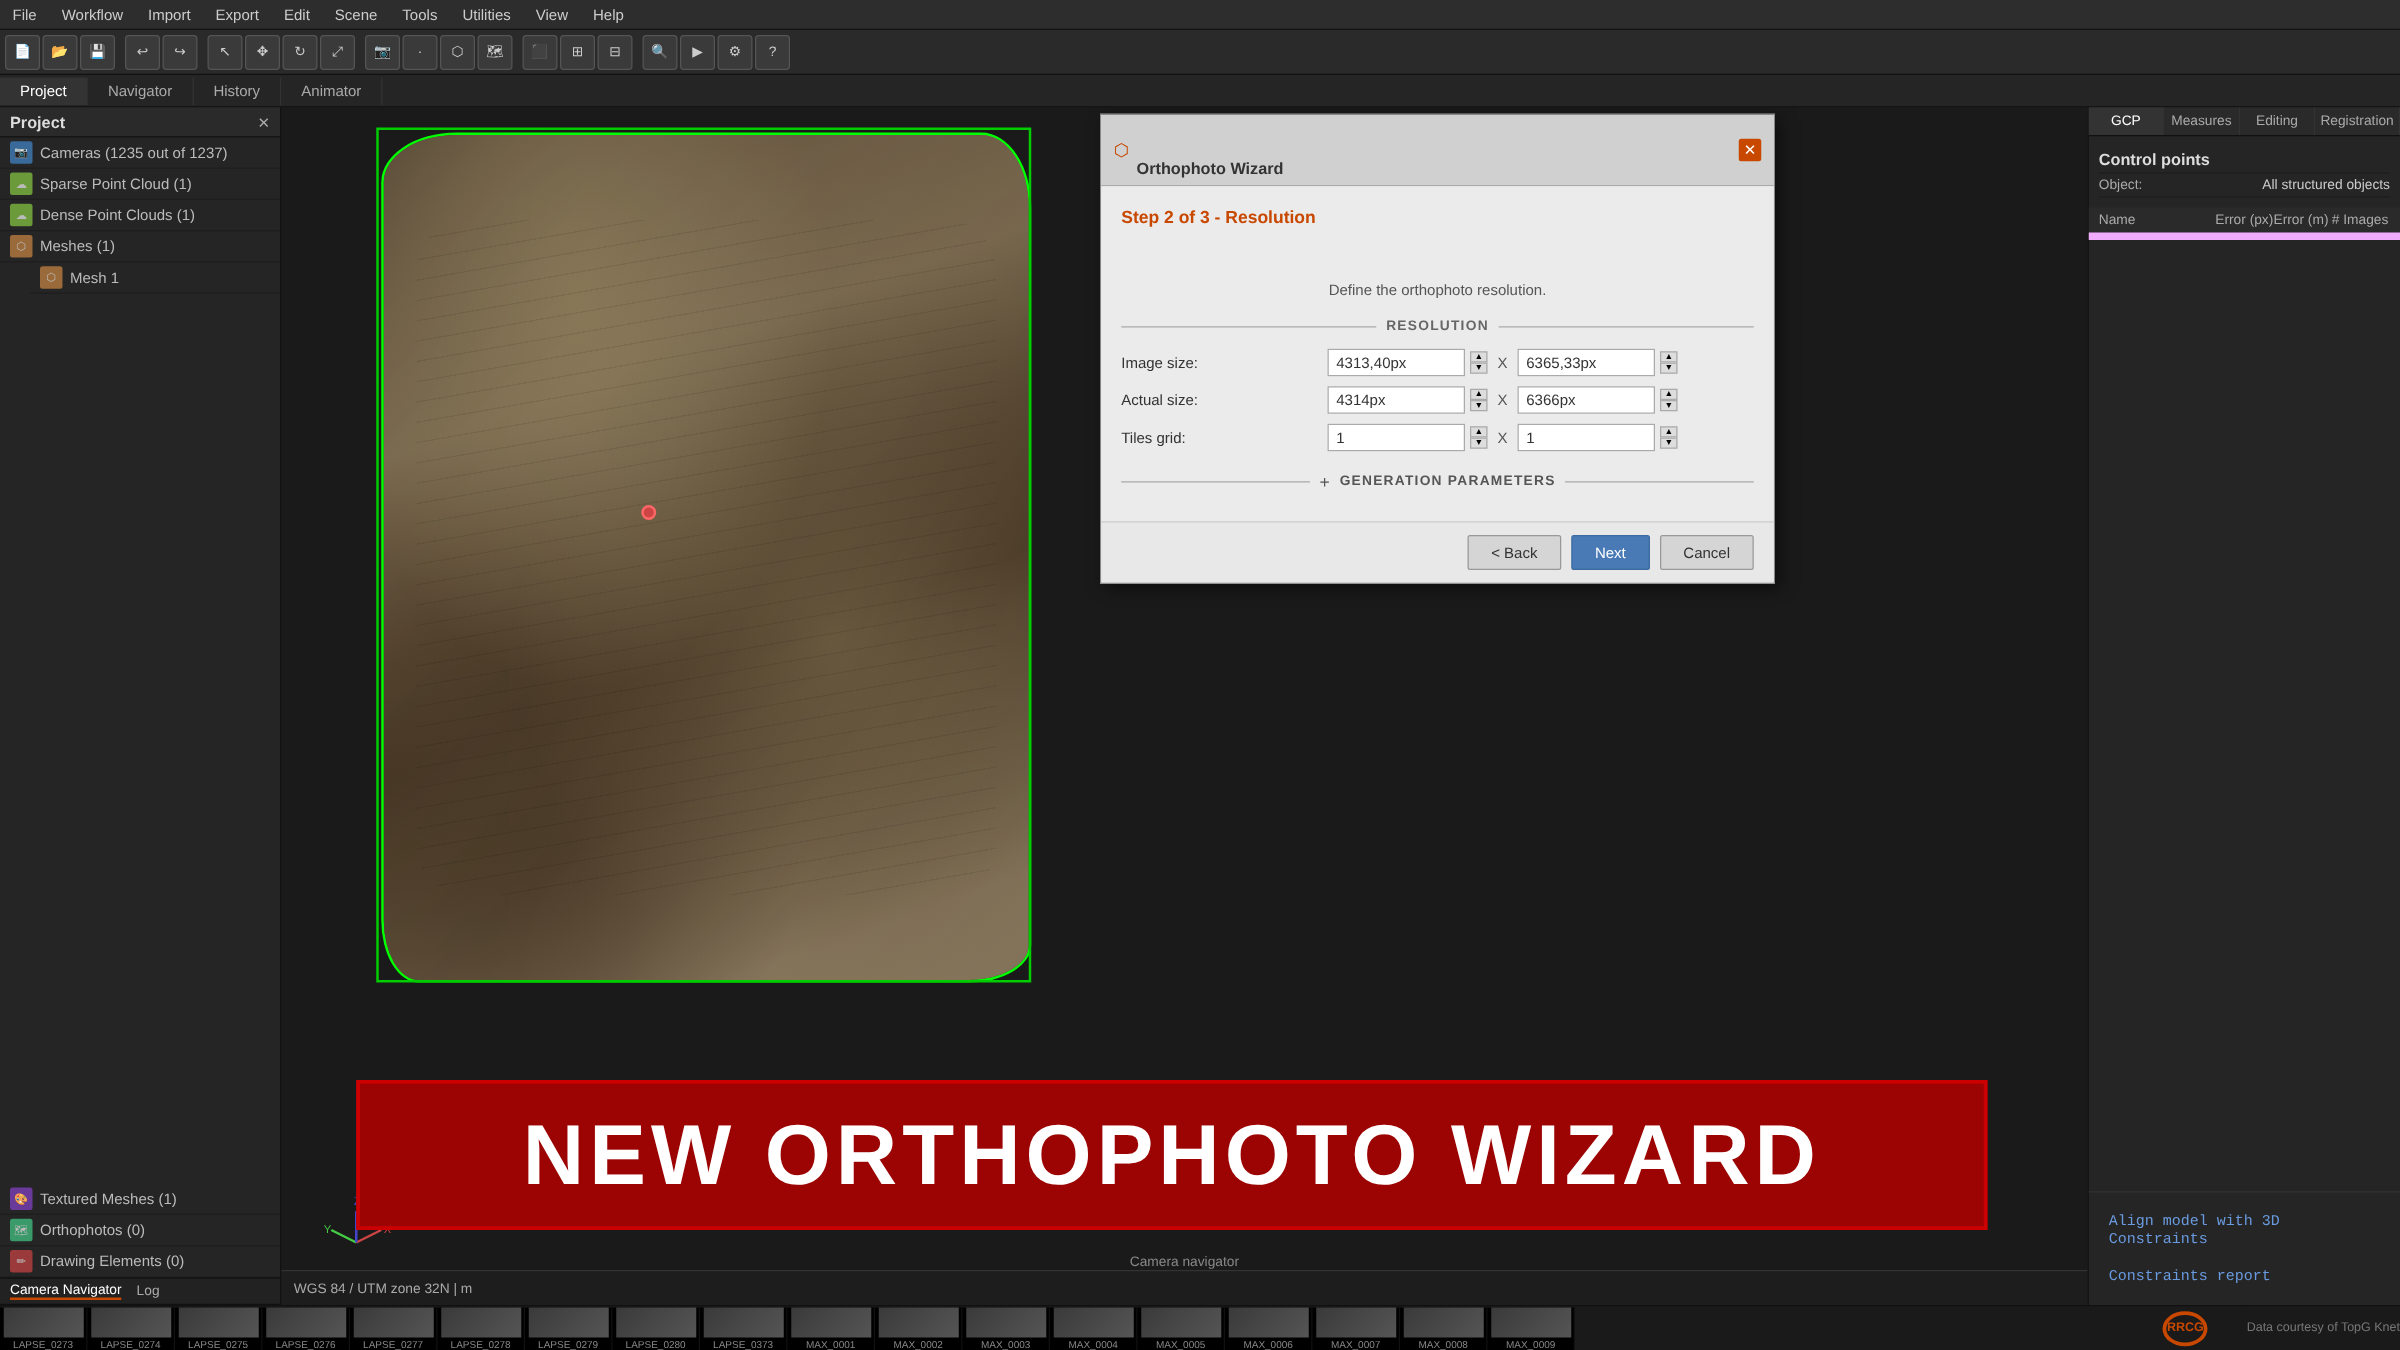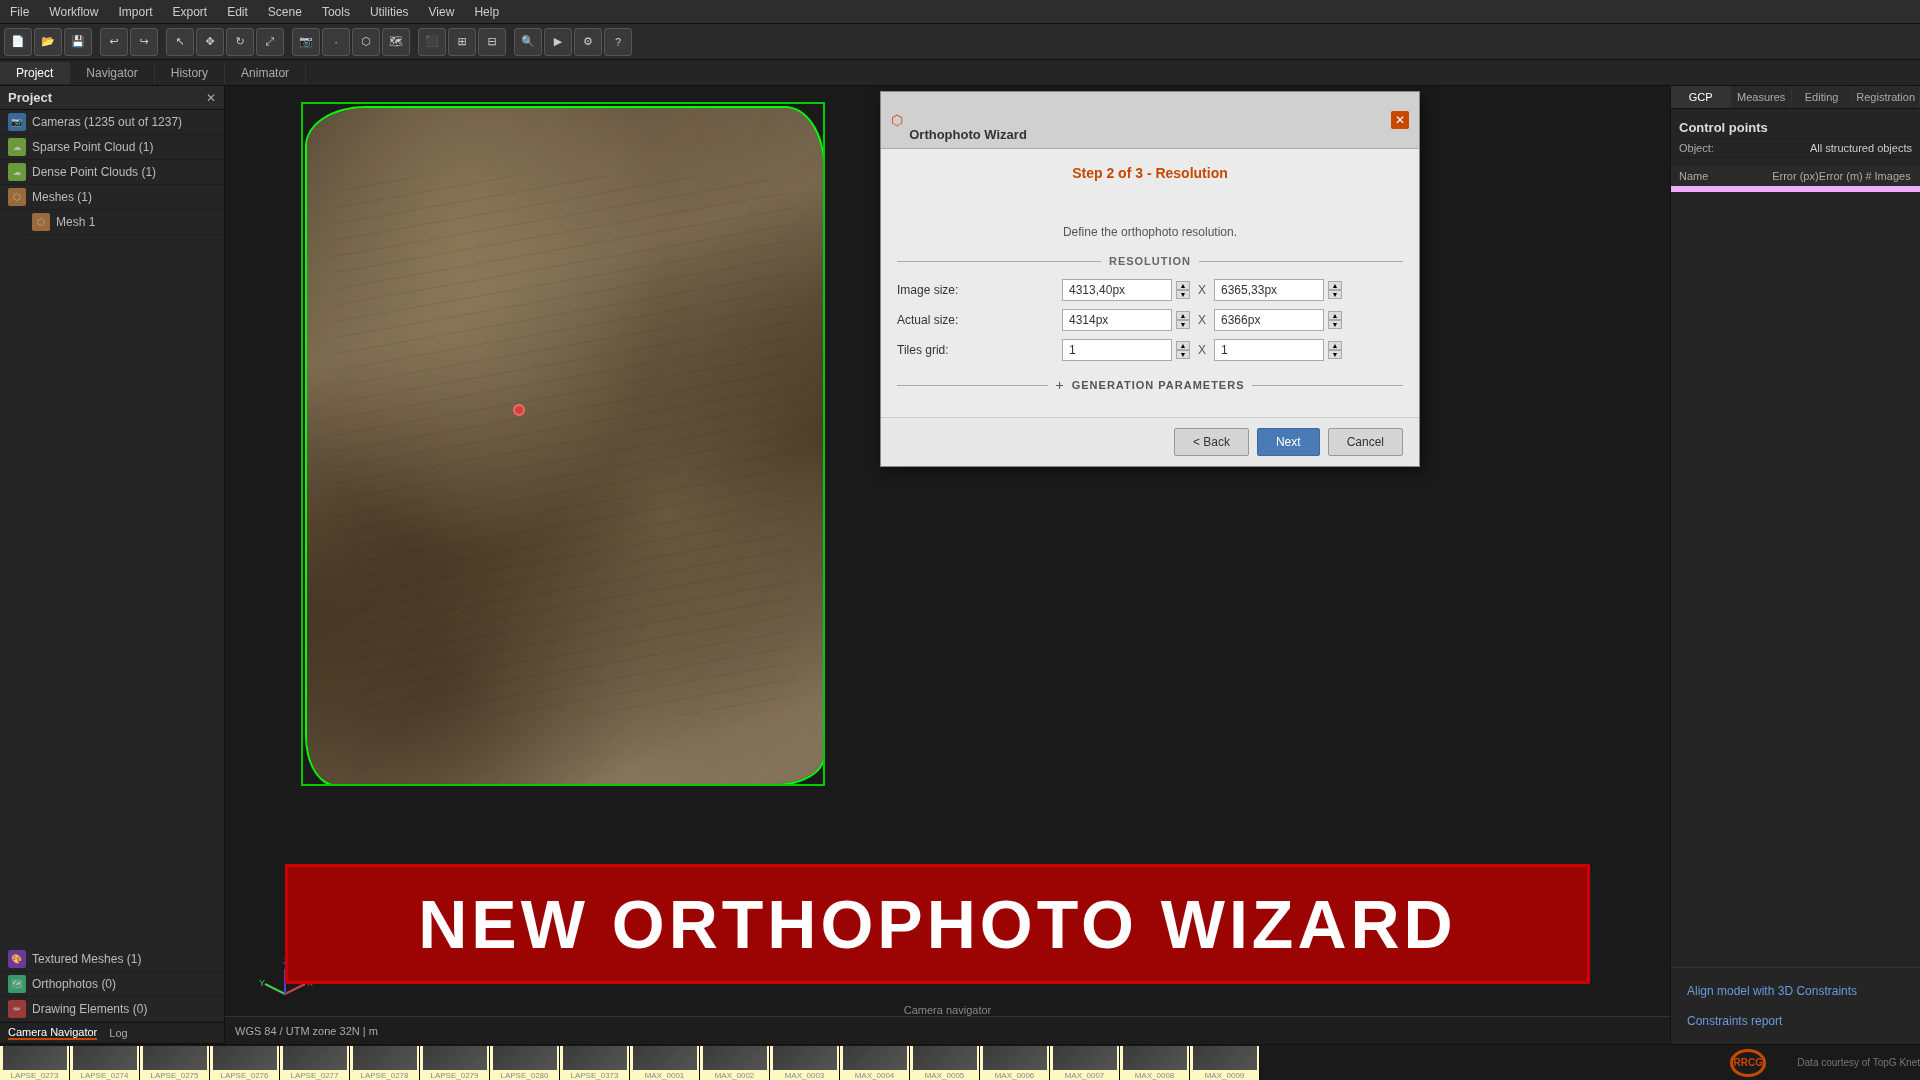--- a/index.html
+++ b/index.html
@@ -130,21 +130,21 @@
       border-bottom: 1px solid #aaa;
     }
     .wizard-title-left { display: flex; align-items: center; gap: 6px; }
     .wizard-icon { font-size: 14px; color: #c84800; }
     .wizard-title-text { font-size: 13px; color: #333; font-weight: bold; margin-top: 29px; }
     .wizard-close-btn {
       width: 18px; height: 18px; background: #c84800; color: #fff; border: none;
       border-radius: 2px; cursor: pointer; font-size: 12px; display: flex; align-items: center; justify-content: center;
     }
     #wizard-body { padding: 16px; background: #ebebeb; }
-    #wizard-step-title { text-align: center; color: #c84800; font-size: 14px; font-weight: bold; margin-bottom: 20px; }
+    #wizard-step-title { color: #c84800; font-size: 14px; font-weight: bold; margin-bottom: 20px; }
     #wizard-step-desc { text-align: center; color: #555; font-size: 12px; margin-bottom: 16px; margin-top: 44px; }
 
     .resolution-header {
       display: flex; align-items: center; margin-bottom: 12px; gap: 8px;
     }
     .res-line { flex: 1; height: 1px; background: #aaa; }
     .res-label { color: #666; font-size: 11px; font-weight: bold; letter-spacing: 1px; }
 
     .field-row {
       display: flex; align-items: center; margin-bottom: 8px;
@@ -203,21 +203,21 @@
     .cp-col-err { flex: 1; }
     .cp-col-img { flex: 1; }
     .right-panel-link { padding: 8px; color: #6a9adf; font-size: 12px; cursor: pointer; display: block; }
 
     
     #bottom-strip {
       width: 100%; height: 36px; background: #1a1a1a; border-top: 1px solid #111;
       display: flex; align-items: center; overflow: hidden;
     }
     .film-thumb {
-      width: 70px; height: 34px; background: #fef9c3; border-right: 1px solid #111;
+      width: 70px; height: 34px; background: #000000; border-right: 1px solid #111;
       display: flex; flex-direction: column; align-items: center; justify-content: center;
       flex-shrink: 0; cursor: pointer;
     }
     .film-img { width: 64px; height: 24px; background: linear-gradient(135deg, #3a3a3a 0%, #555 100%); margin-bottom: 1px; }
     .film-label { font-size: 8px; color: #888; }
     
     #logo-area {
       margin-left: auto; width: 90px; height: 36px; background: #1a1a1a;
       display: flex; align-items: center; justify-content: center; flex-shrink: 0;
     }
@@ -490,21 +490,21 @@
 
     <div id="cp-table-header">
       <span class="cp-col cp-col-name">Name</span>
       <span class="cp-col cp-col-err">Error (px)</span>
       <span class="cp-col cp-col-err">Error (m)</span>
       <span class="cp-col cp-col-img"># Images</span>
     </div>
 
     <div style="flex:1;"></div>
 
-    <div style="padding:8px;border-top:1px solid #333;">
+    <div style="padding:8px;border-top:1px solid #333;font-family:Liberation Mono, monospace;">
       <a class="right-panel-link">Align model with 3D Constraints</a>
       <a class="right-panel-link">Constraints report</a>
     </div>
   </div>
 
 </div>
 
 <div id="bottom-strip">
   <div class="film-thumb">
     <div class="film-img"></div>

